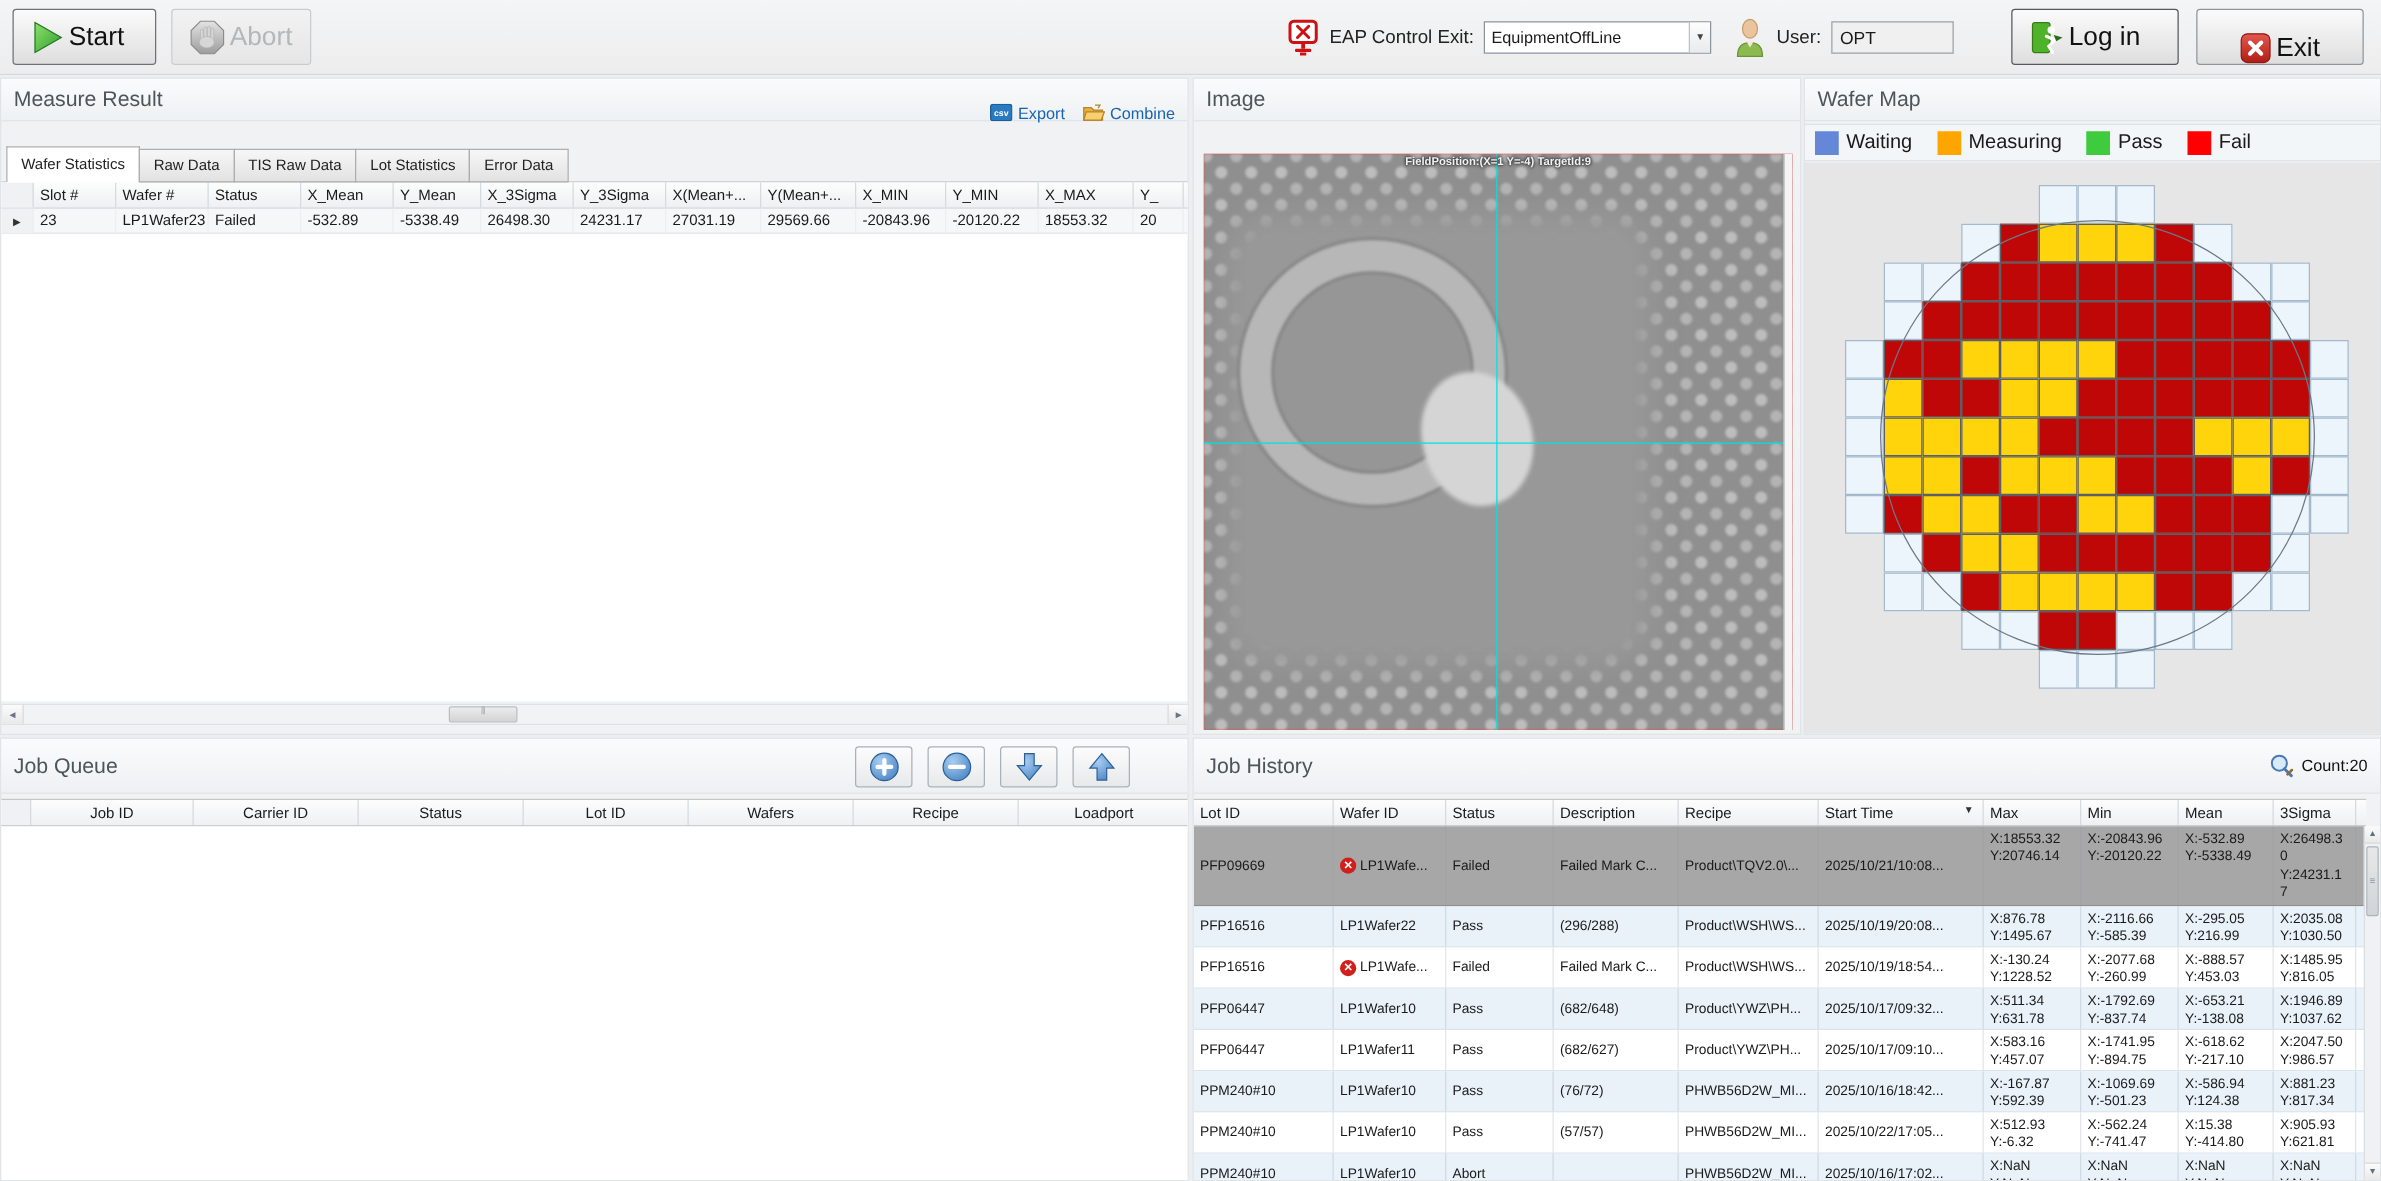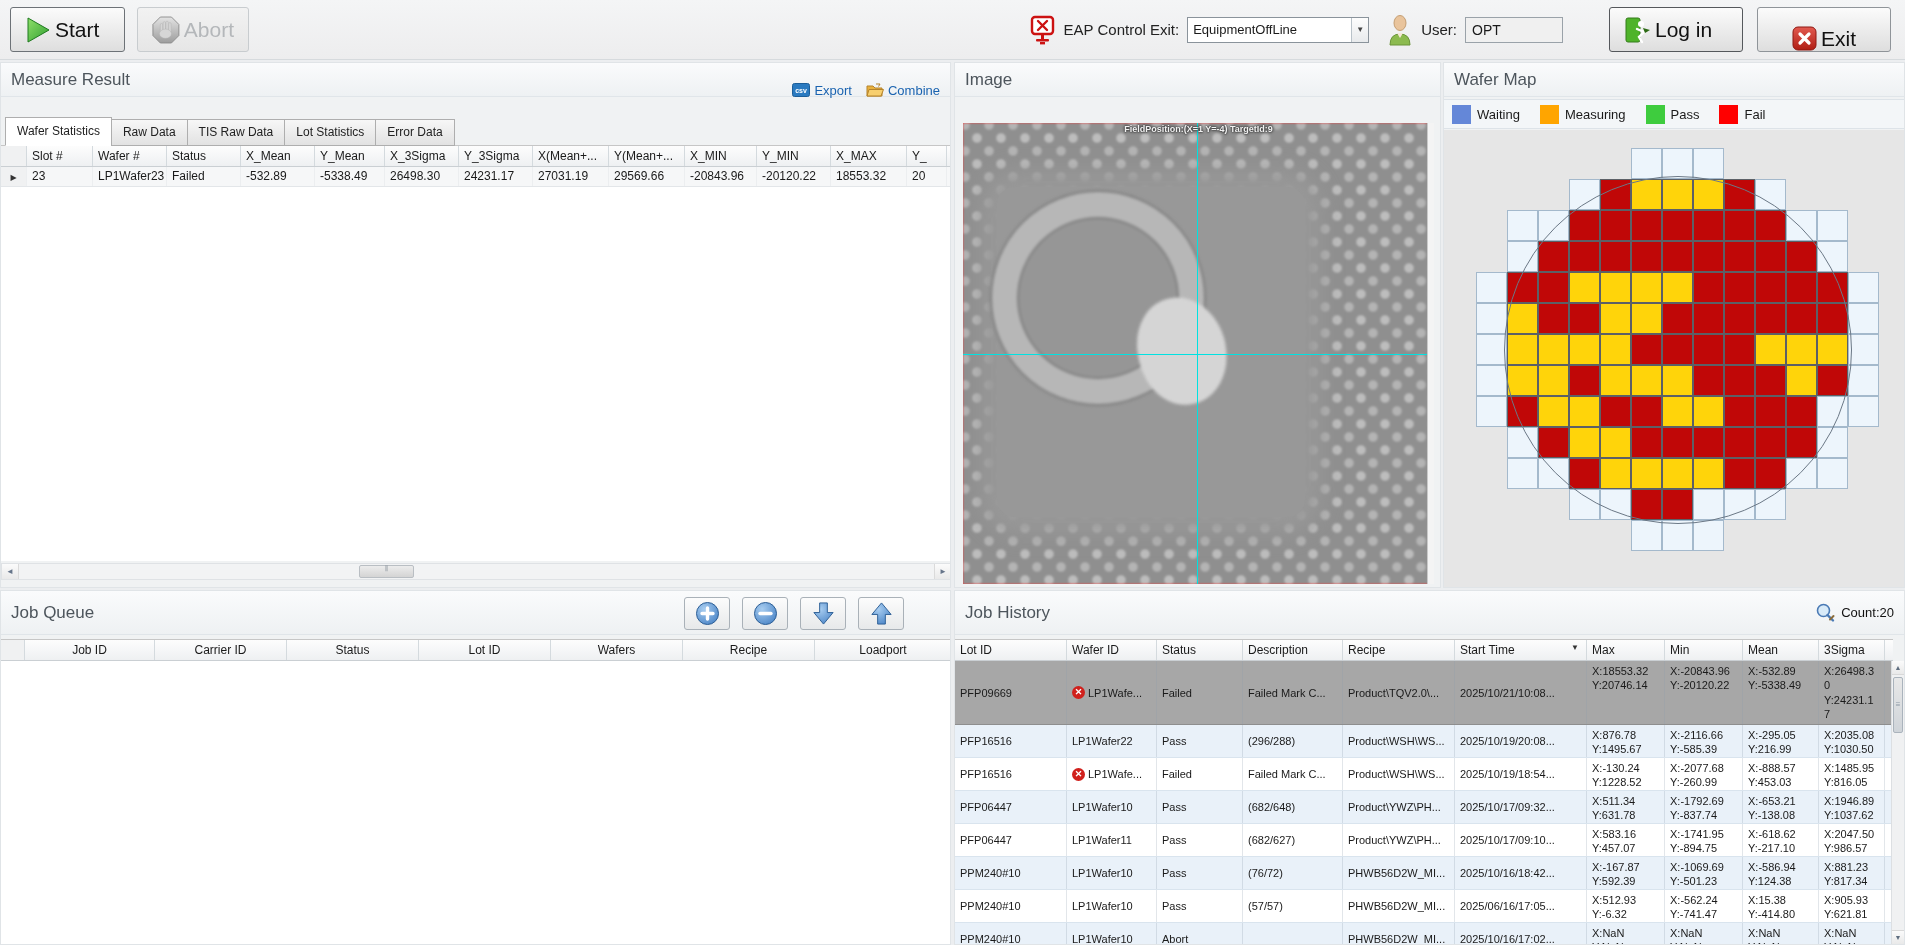--- a/index.html
+++ b/index.html
@@ -83,21 +83,21 @@
   .micro-label { position:absolute; left:0; top:1px; width:100%; text-align:center;
     font-size:9px; font-weight:bold; color:#f2f2f2; text-shadow:0 0 3px #222, 0 0 2px #222; }
   .micro-scroll { position:absolute; right:0; top:0; width:7px; height:100%;
     background:#f4f4f4; border-left:1px solid #c9c9c9; }
 
   
   #p-map { left:1443px; top:62px; width:462px; height:526px; }
   .legend { position:absolute; left:0; top:36px; width:100%; height:30px; display:flex; align-items:center;
     gap:6px; padding:0 8px; background:#f3f6f8; border-top:1px solid #dde3e8; border-bottom:1px solid #dde3e8; }
   .lg-sw { width:19px; height:19px; }
-  .lg-label { font-size:13px; margin-right:14px; }
+  .lg-label { font-size:16px; margin-right:14px; }
   .map-area { position:absolute; left:0; top:67px; width:100%; bottom:0; background:#e6e6e6; }
   .wm-grid { position:absolute; left:32px; top:18px; width:403px; height:403px;
     display:grid; grid-template-columns:repeat(13,31px); grid-template-rows:repeat(13,31px); }
   .die { width:31px; height:31px; border:1px solid #a4b9cc; background:#edf5fc; }
   .die.R { background:#c00707; border-color:#5c6066; }
   .die.Y { background:#ffd40a; border-color:#5c6066; }
   .wm-circle { position:absolute; left:50%; top:50%; width:348px; height:348px;
     transform:translate(-50%,-50%); border:1px solid #6b7886; border-radius:50%; pointer-events:none; }
 
   
@@ -637,21 +637,21 @@
 Y:817.34</div>
         </div>
         <div class="jh-row">
           <div class="jh-cell" style="width: 112px;">PPM240#10</div>
           <div class="jh-cell" style="width: 90px;">
             <span>LP1Wafer10</span>
           </div>
           <div class="jh-cell" style="width: 86px;">Pass</div>
           <div class="jh-cell" style="width: 100px;">(57/57)</div>
           <div class="jh-cell" style="width: 112px;">PHWB56D2W_MI...</div>
-          <div class="jh-cell" style="width: 132px;">2025/06/16/17:05...</div>
+          <div class="jh-cell" style="width: 132px;">2025/10/22/17:05...</div>
           <div class="jh-cell stat" style="width: 78px;">X:512.93
 Y:-6.32</div>
           <div class="jh-cell stat" style="width: 78px;">X:-562.24
 Y:-741.47</div>
           <div class="jh-cell stat" style="width: 76px;">X:15.38
 Y:-414.80</div>
           <div class="jh-cell stat" style="width: 66px;">X:905.93
 Y:621.81</div>
         </div>
         <div class="jh-row alt">

